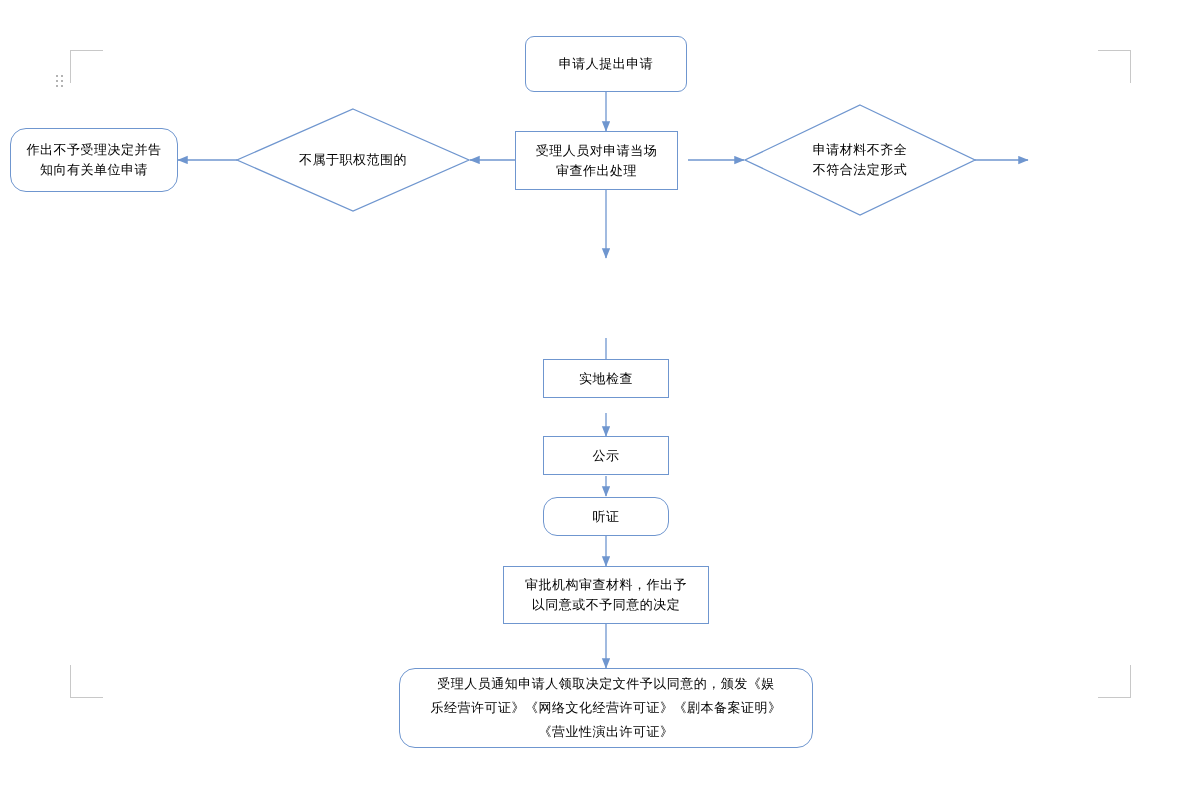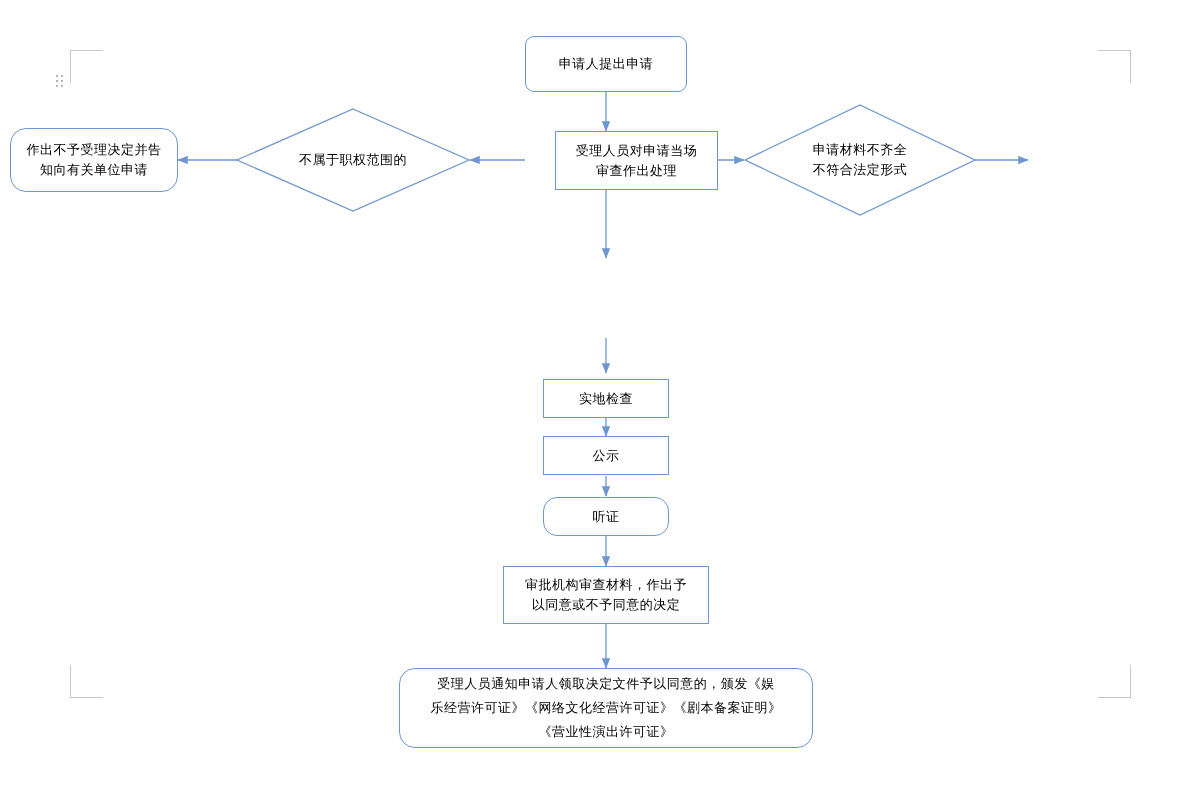--- a/index.html
+++ b/index.html
@@ -146,21 +146,21 @@
       <line x1="606" y1="536" x2="606" y2="566"></line>
 
       <line x1="606" y1="624" x2="606" y2="668"></line>
     </g>
   </svg>
 
   <div class="node box rounded" style="left:525px; top:36px; width:162px; height:56px;">
     <div class="inner nowrap">申请人提出申请</div>
   </div>
 
-  <div class="node box" style="left:555px; top:131px; width:163px; height:59px;align-items:center;">
+  <div class="node box" style="left:515px; top:131px; width:163px; height:59px;align-items:center;">
     <div class="inner" style="white-space:pre-line;">受理人员对申请当场
 审查作出处理</div>
   </div>
 
   <div class="diamond" style="left:236px; top:108px; width:234px; height:104px;">
     <svg width="234" height="104">
         <polygon points="117,1 233,52 117,103 1,52" fill="#ffffff" stroke="#6f96cf" stroke-width="1.3"></polygon>
       </svg>
     <div class="dlabel nowrap">不属于职权范围的</div>
   </div>
@@ -173,21 +173,21 @@
   <div class="diamond" style="left:744px; top:104px; width:232px; height:112px;">
     <svg width="232" height="112">
         <polygon points="116,1 231,56 116,111 1,56" fill="#ffffff" stroke="#6f96cf" stroke-width="1.3"></polygon>
       </svg>
     <div class="dlabel" style="white-space:pre-line;">申请材料不齐全
 不符合法定形式</div>
   </div>
 
 
 
-  <div class="node box" style="left:543px; top:379px; width:126px; height:39px;">
+  <div class="node box" style="left:543px; top:359px; width:126px; height:39px;">
     <div class="inner nowrap">实地检查</div>
   </div>
 
   <div class="node box" style="left:543px; top:436px; width:126px; height:39px;">
     <div class="inner nowrap">公示</div>
   </div>
 
   <div class="node box" style="left:543px; top:497px; width:126px; height:39px;border-radius:14px;">
     <div class="inner nowrap">听证</div>
   </div>

